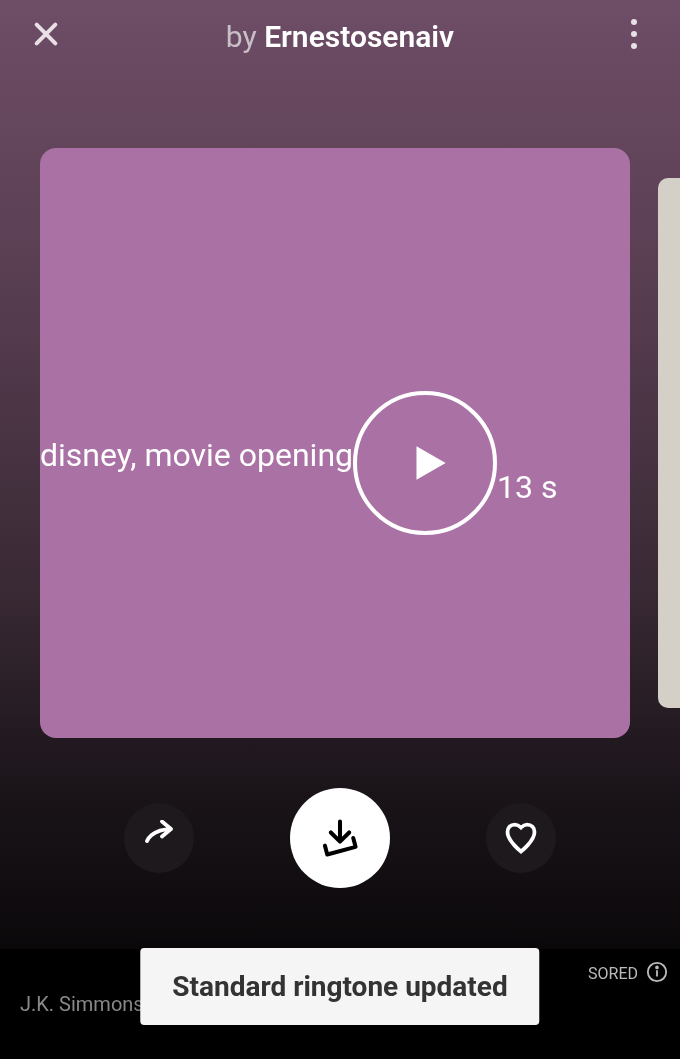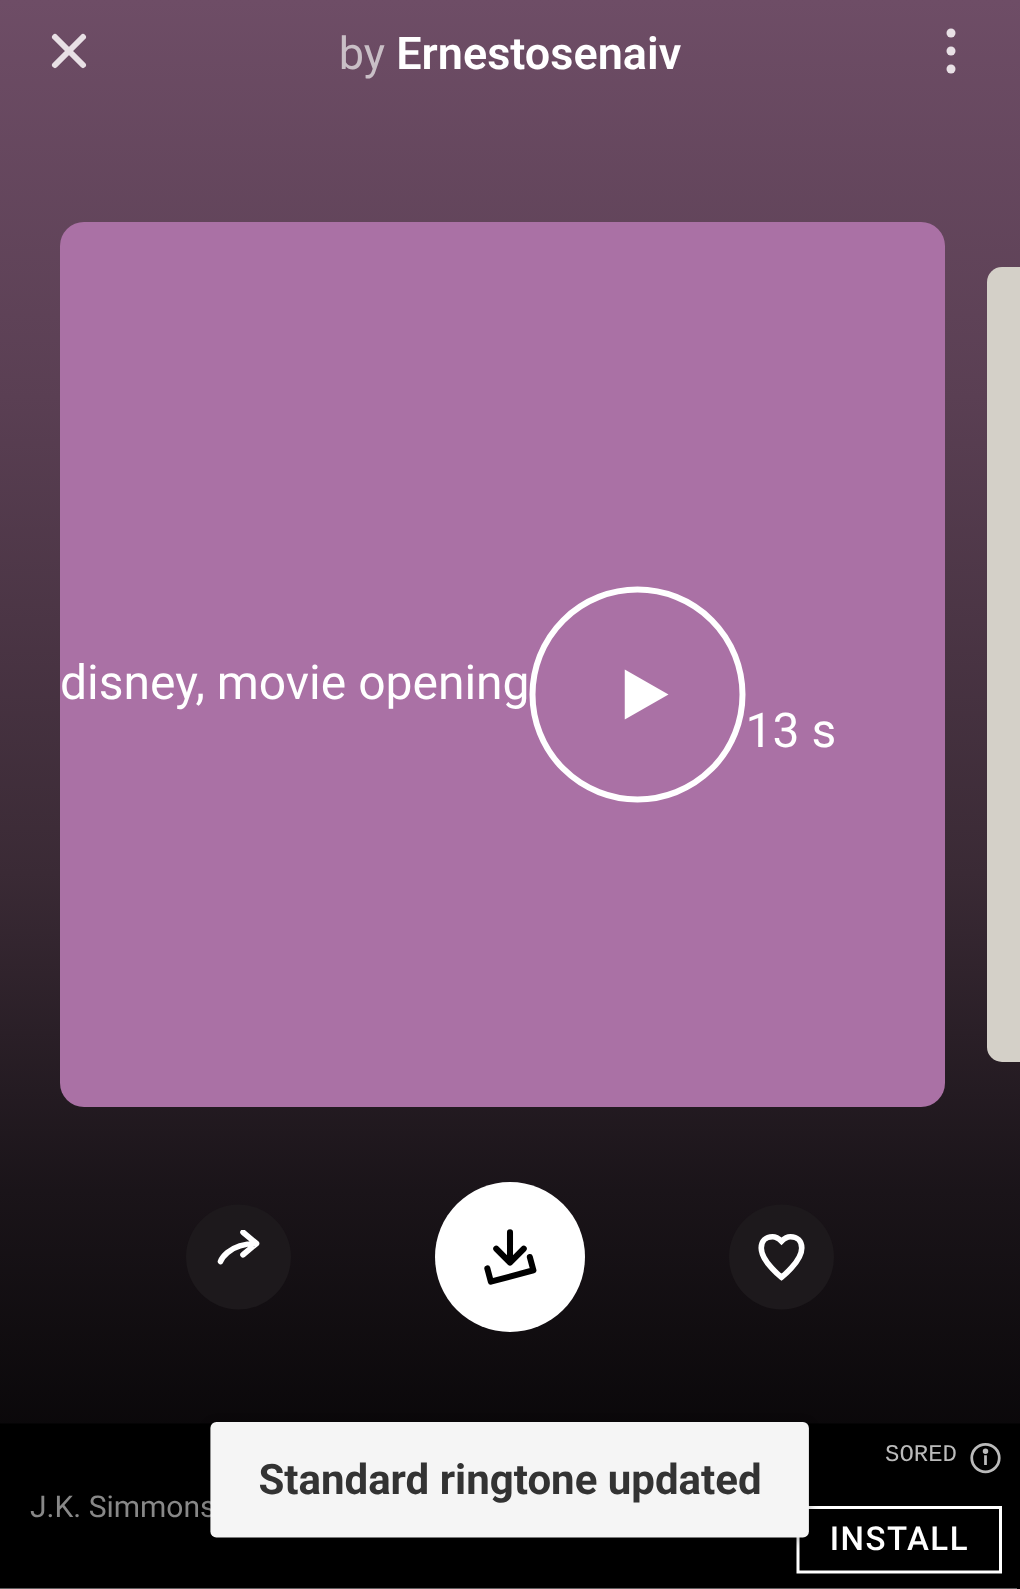--- a/index.html
+++ b/index.html
@@ -180,25 +180,24 @@
       color: #888;
       font-size: 20px;
       flex: 1;
       padding-left: 20px;
     }
     .sponsored-badge {
       position: absolute;
       top: 12px;
       right: 12px;
       display: flex;
-      align-items: flex-start;
+      align-items: flex-end;
       gap: 8px;
       color: #bbb;
       font-size: 16px;
-      font-family: Liberation Mono, monospace;
     }
     .sponsored-badge svg {
       width: 22px;
       height: 22px;
     }
     .install-btn {
       position: absolute;
       bottom: 10px;
       right: 12px;
       border: 2px solid #ffffff;
@@ -281,16 +280,15 @@
 <div class="ad-banner">
   <div class="ad-text">J.K. Simmons in @Counterpart</div>
   <div class="sponsored-badge">
     <span>SORED</span>
     <svg viewBox="0 0 24 24" fill="none" stroke="#bbb" stroke-width="2">
       <circle cx="12" cy="12" r="10"></circle>
       <line x1="12" y1="10" x2="12" y2="17"></line>
       <circle cx="12" cy="7" r="1" fill="#bbb"></circle>
     </svg>
   </div>
-  <div class="install-btn">INSTALL</div>
 </div>
 
 <div class="toast">Standard ringtone updated</div>
 
 </body></html>

